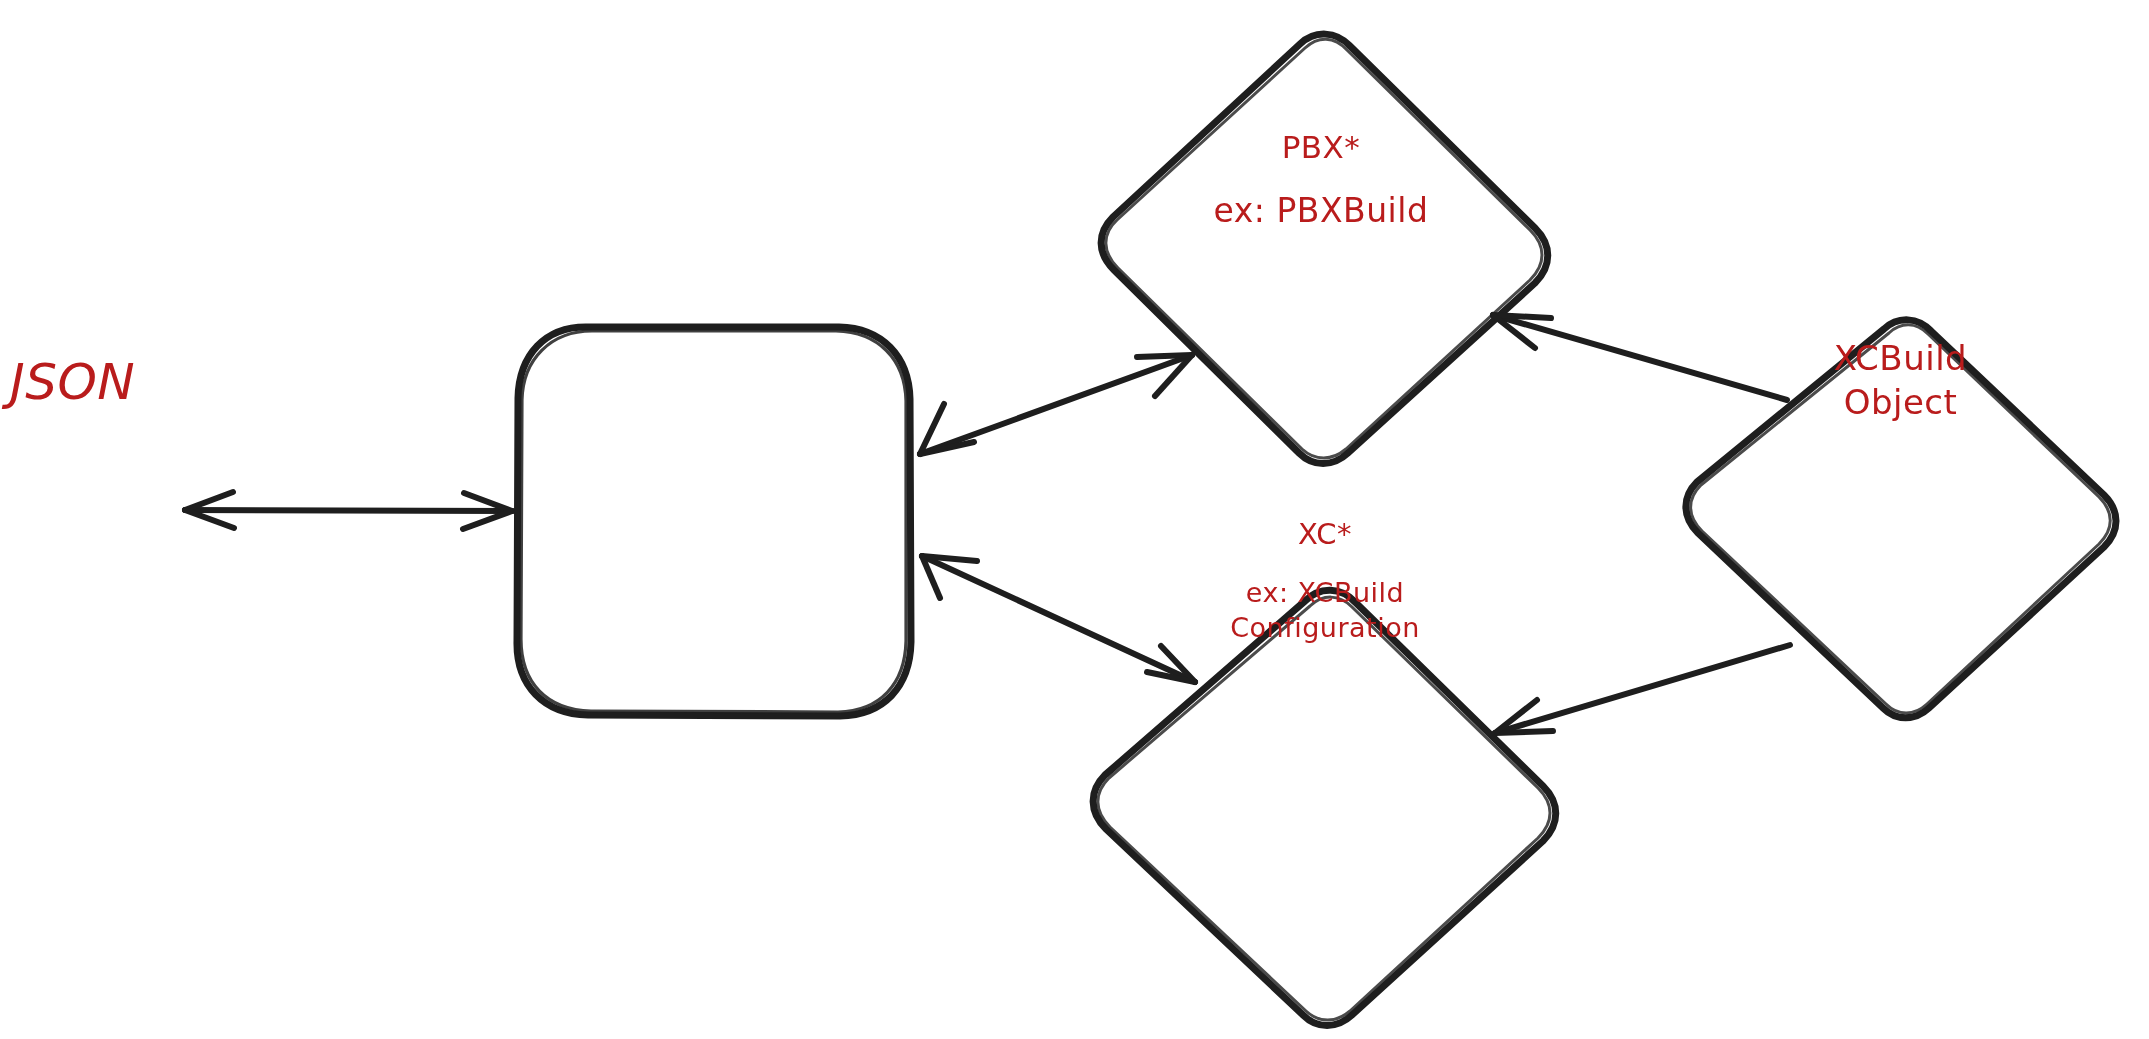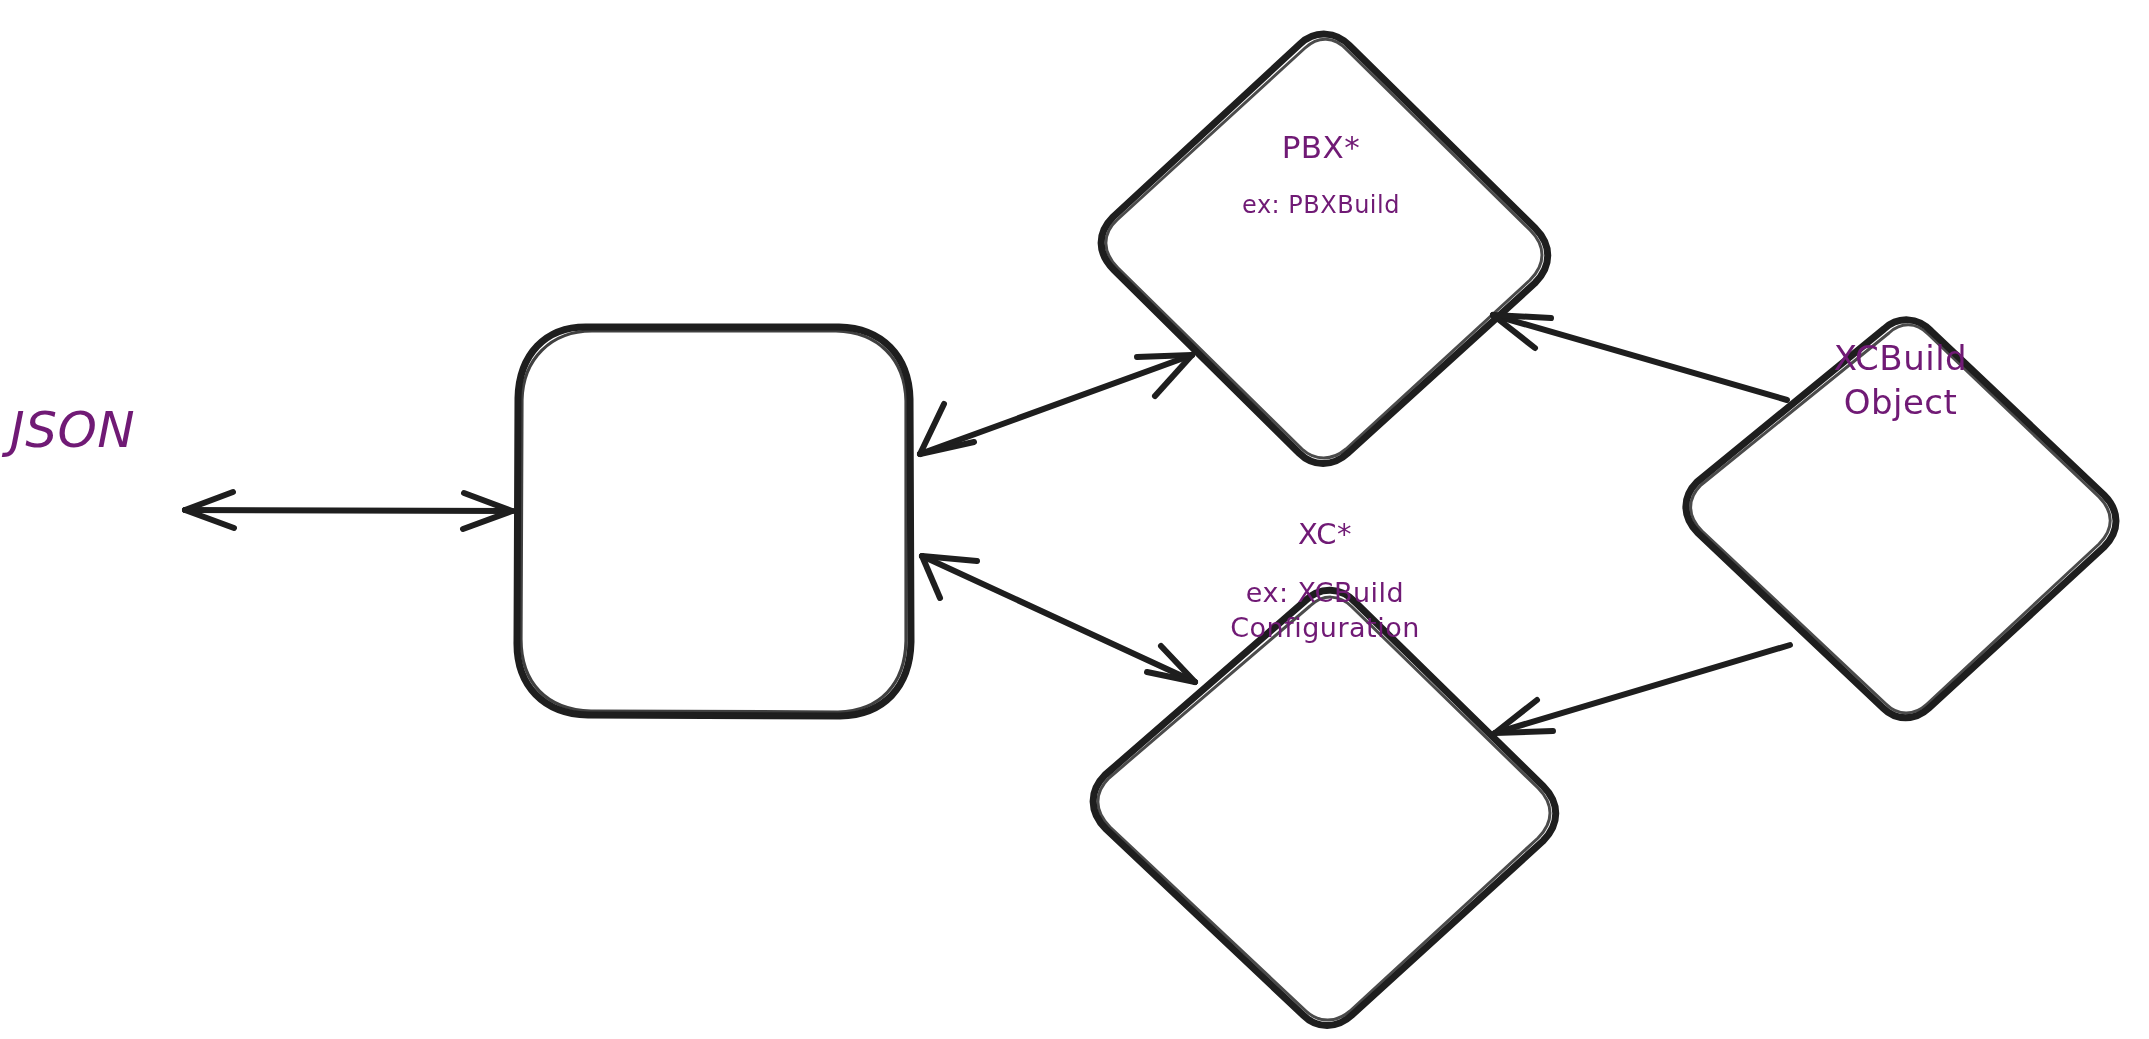--- a/index.html
+++ b/index.html
@@ -39,52 +39,51 @@
   }
   .connector {
     stroke-width: 6;
   }
   .arrowhead {
     stroke-width: 6;
   }
   
   .label {
     position: absolute;
-    color: #701a75;
+    color: #b91c1c;
     font-family: "DejaVu Sans", sans-serif;
     text-align: center;
     white-space: pre;
     line-height: 1.28;
     letter-spacing: 0.5px;
     user-select: none;
   }
   .label-json {
     font-size: 50px;
     font-style: italic;
     font-weight: 400;
     left: 10px;
     top: 350px;
     width: 160px;
     text-align: left;
-    margin-top: 48px;
   }
   .label-xcodeproject {
     font-size: 34px;
     left: 515px;
     top: 501px;
     width: 396px;
   }
   .label-pbx-title {
     font-size: 31px;
     left: 1098px;
     top: 128px;
     width: 446px;
   }
   .label-pbx-example {
-    font-size: 24px;
+    font-size: 33px;
     left: 1098px;
     top: 190px;
     width: 446px;
   }
   .label-xc-title {
     font-size: 29px;
     left: 1090px;
     top: 516px;
     width: 470px;
   }

